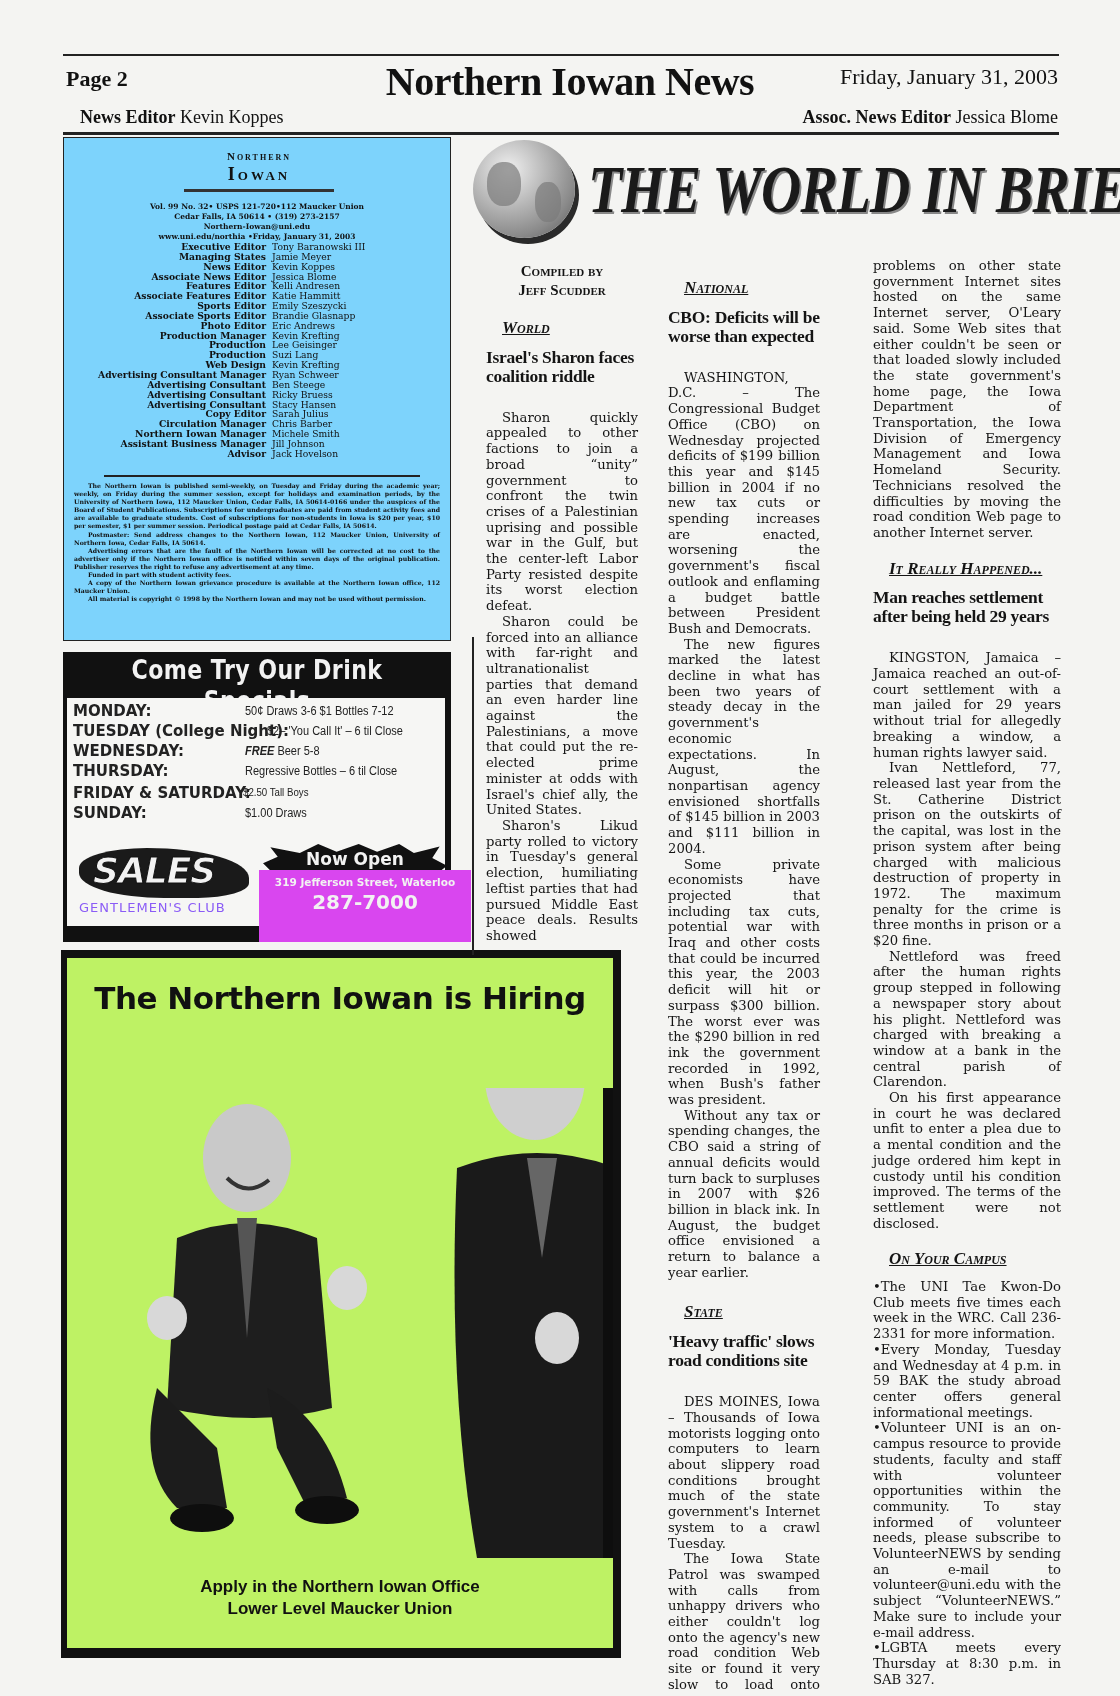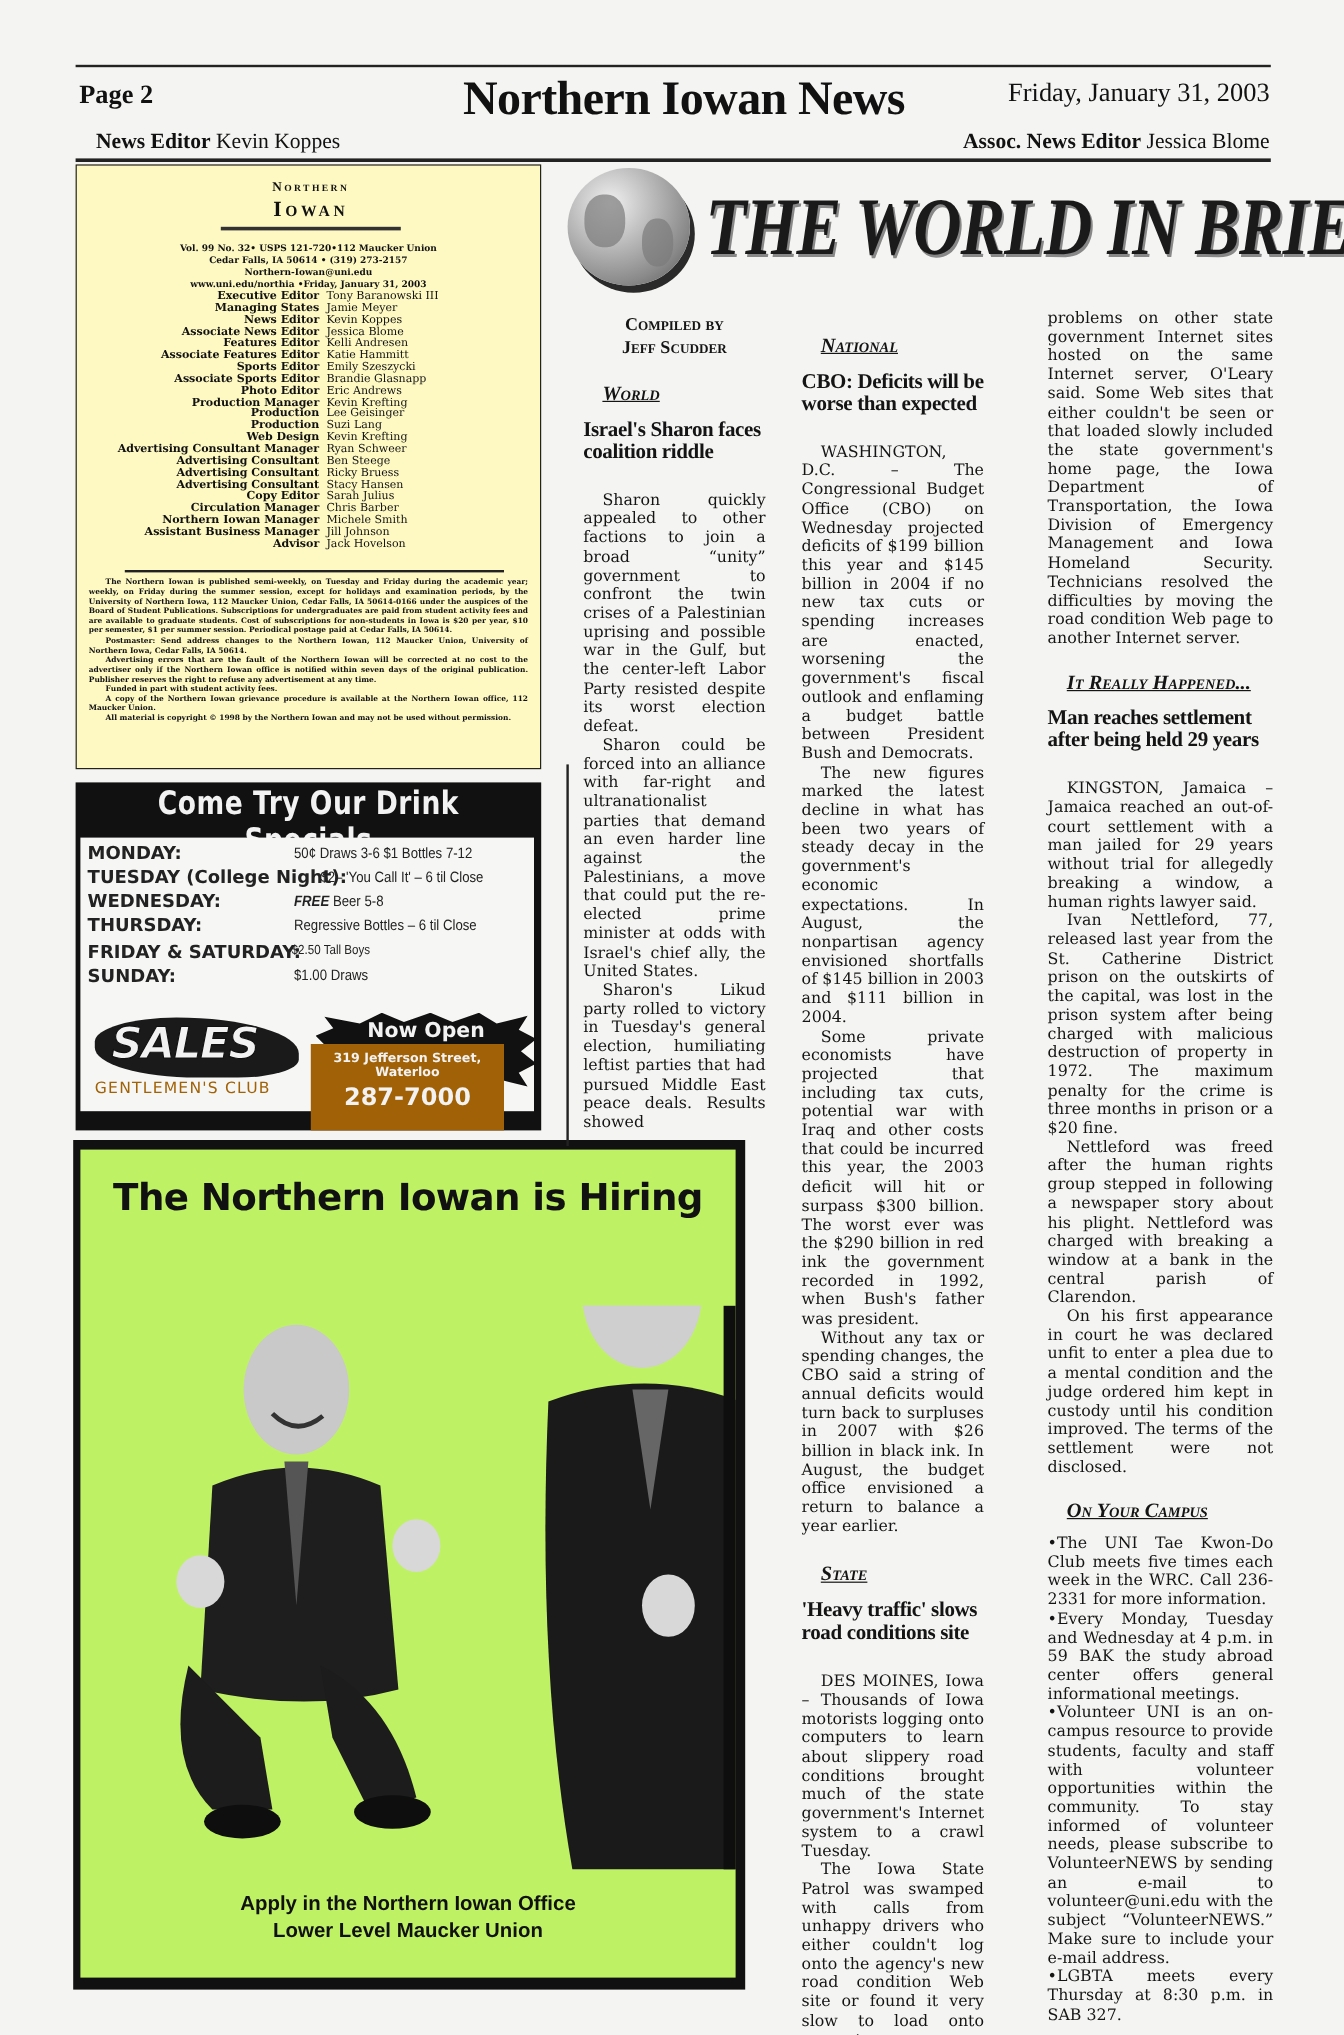--- a/index.html
+++ b/index.html
@@ -13,21 +13,21 @@
   .top-rule { left: 63px; top: 54px; width: 996px; height: 2px; background: #222; }
   .page-num { left: 66px; top: 66px; font-family: "Liberation Serif", serif; font-weight: bold; font-size: 22px; }
   .paper-title { left: 360px; top: 58px; width: 420px; text-align: center; font-family: "Liberation Serif", serif; font-weight: bold; font-size: 40px; letter-spacing: -0.5px; }
   .issue-date { right: 62px; top: 64px; font-family: "Liberation Serif", serif; font-size: 22px; }
   .sub-left { left: 80px; top: 107px; font-family: "Liberation Serif", serif; font-size: 18px; }
   .sub-right { right: 62px; top: 107px; font-family: "Liberation Serif", serif; font-size: 18px; }
   .sub-left b, .sub-right b { font-weight: bold; }
   .head-rule { left: 63px; top: 132px; width: 996px; height: 3px; background: #222; }
 
   
-  .staff-box { left: 63px; top: 137px; width: 386px; height: 502px; border: 1.5px solid #222; background: #fef9c3; }
+  .staff-box { left: 63px; top: 137px; width: 386px; height: 502px; border: 1.5px solid #222; background: #7dd3fc; }
   .nameplate { position: absolute; left: 120px; top: 12px; width: 150px; text-align: center; font-family: "Liberation Serif", serif; }
   .nameplate .np1 { font-size: 11px; letter-spacing: 2px; font-variant: small-caps; font-weight: bold; }
   .nameplate .np2 { font-size: 18px; letter-spacing: 3px; font-variant: small-caps; font-weight: bold; margin-top: 2px; }
   .nameplate .np-rule { height: 3px; background: #333; margin-top: 4px; }
   .vol-info { position: absolute; left: 10px; top: 64px; width: 366px; text-align: center; font-family: "DejaVu Serif", serif; font-weight: bold; font-size: 7.5px; line-height: 10px; }
   .staff-list { position: absolute; left: 4px; top: 104px; width: 380px; font-size: 9.2px; line-height: 9.85px; }
   .staff-row { display: flex; }
   .staff-role { width: 198px; text-align: right; font-weight: bold; padding-right: 6px; white-space: nowrap; }
   .staff-name { white-space: nowrap; }
   .staff-rule { position: absolute; left: 40px; top: 337px; width: 316px; height: 2px; background: #222; }
@@ -38,22 +38,22 @@
   .drink-ad { left: 63px; top: 652px; width: 388px; height: 290px; background: #111; }
   .drink-title { position: absolute; left: 0; top: 2px; width: 388px; text-align: center; color: #f2f2f2; font-family: "DejaVu Sans", sans-serif; font-size: 27px; font-weight: bold; letter-spacing: 0.5px; font-style: normal; transform: scaleX(0.82); }
   .drink-body { position: absolute; left: 4px; top: 46px; width: 378px; height: 228px; background: #f6f6f4; }
   .drink-row { position: absolute; left: 6px; font-family: "DejaVu Sans", sans-serif; font-weight: bold; font-size: 15px; color: #222; }
   .drink-val { position: absolute; left: 178px; font-family: "Liberation Sans", sans-serif; font-size: 12.5px; color: #222; transform: scaleX(0.88); transform-origin: left; white-space: nowrap; }
   .starburst { position: absolute; left: 196px; top: 146px; width: 184px; height: 64px; background: #111; clip-path: polygon(0% 30%,8% 20%,4% 5%,20% 14%,30% 0%,40% 12%,52% 0%,62% 12%,74% 0%,82% 14%,96% 4%,92% 22%,100% 34%,93% 50%,100% 66%,92% 78%,96% 96%,82% 86%,72% 100%,62% 88%,50% 100%,40% 88%,28% 100%,20% 86%,4% 96%,8% 78%,0% 66%,7% 50%); }
   .now-open { position: absolute; left: 196px; top: 150px; width: 184px; text-align: center; color: #f2f2f2; font-family: "DejaVu Sans", sans-serif; font-weight: bold; font-size: 17px; line-height: 22px; }
   .flirts-logo { position: absolute; left: 6px; top: 146px; width: 190px; height: 72px; }
   .flirts-shape { position: absolute; left: 6px; top: 4px; width: 170px; height: 50px; background: #1a1a1a; border-radius: 40% 60% 30% 50%; }
   .flirts-text { position: absolute; left: 20px; top: 6px; font-family: "DejaVu Sans", sans-serif; font-style: italic; font-weight: bold; font-size: 36px; color: #f2f2f2; letter-spacing: -1px; -webkit-text-stroke: 1px #111; }
-  .gentlemen { position: absolute; left: 6px; top: 56px; font-family: "DejaVu Sans", sans-serif; font-size: 13px; letter-spacing: 1px; color: #a16207; }
-  .address-box { position: absolute; left: 196px; top: 218px; width: 161px; height: 72px; background: #a16207; color: #f2f2f2; text-align: center; font-family: "DejaVu Sans", sans-serif; }
+  .gentlemen { position: absolute; left: 6px; top: 56px; font-family: "DejaVu Sans", sans-serif; font-size: 13px; letter-spacing: 1px; color: #8b5cf6; }
+  .address-box { position: absolute; left: 196px; top: 218px; width: 212px; height: 72px; background: #d946ef; color: #f2f2f2; text-align: center; font-family: "DejaVu Sans", sans-serif; }
   .address-box .addr { font-size: 10.5px; font-weight: bold; margin-top: 6px; }
   .address-box .phone { font-size: 20px; font-weight: bold; margin-top: 2px; }
 
   
   .hiring-ad { left: 61px; top: 950px; width: 560px; height: 708px; background: #111; }
   .hiring-inner { position: absolute; left: 6px; top: 8px; width: 546px; height: 690px; background: #bef264; overflow: hidden; }
   .hiring-title { position: absolute; left: 0; top: 22px; width: 546px; text-align: center; font-family: "DejaVu Sans", sans-serif; font-weight: bold; font-size: 31px; letter-spacing: -0.5px; }
   .hiring-sub { position: absolute; left: 0; top: 66px; width: 546px; text-align: center; font-family: "DejaVu Sans", sans-serif; font-weight: bold; font-size: 17.5px; line-height: 27px; }
   .photo-area { position: absolute; left: 30px; top: 130px; width: 520px; height: 470px; }
   .apply-text { position: absolute; left: 0; top: 618px; width: 546px; text-align: center; font-family: "Liberation Sans", sans-serif; font-weight: bold; font-size: 17px; line-height: 22px; }

